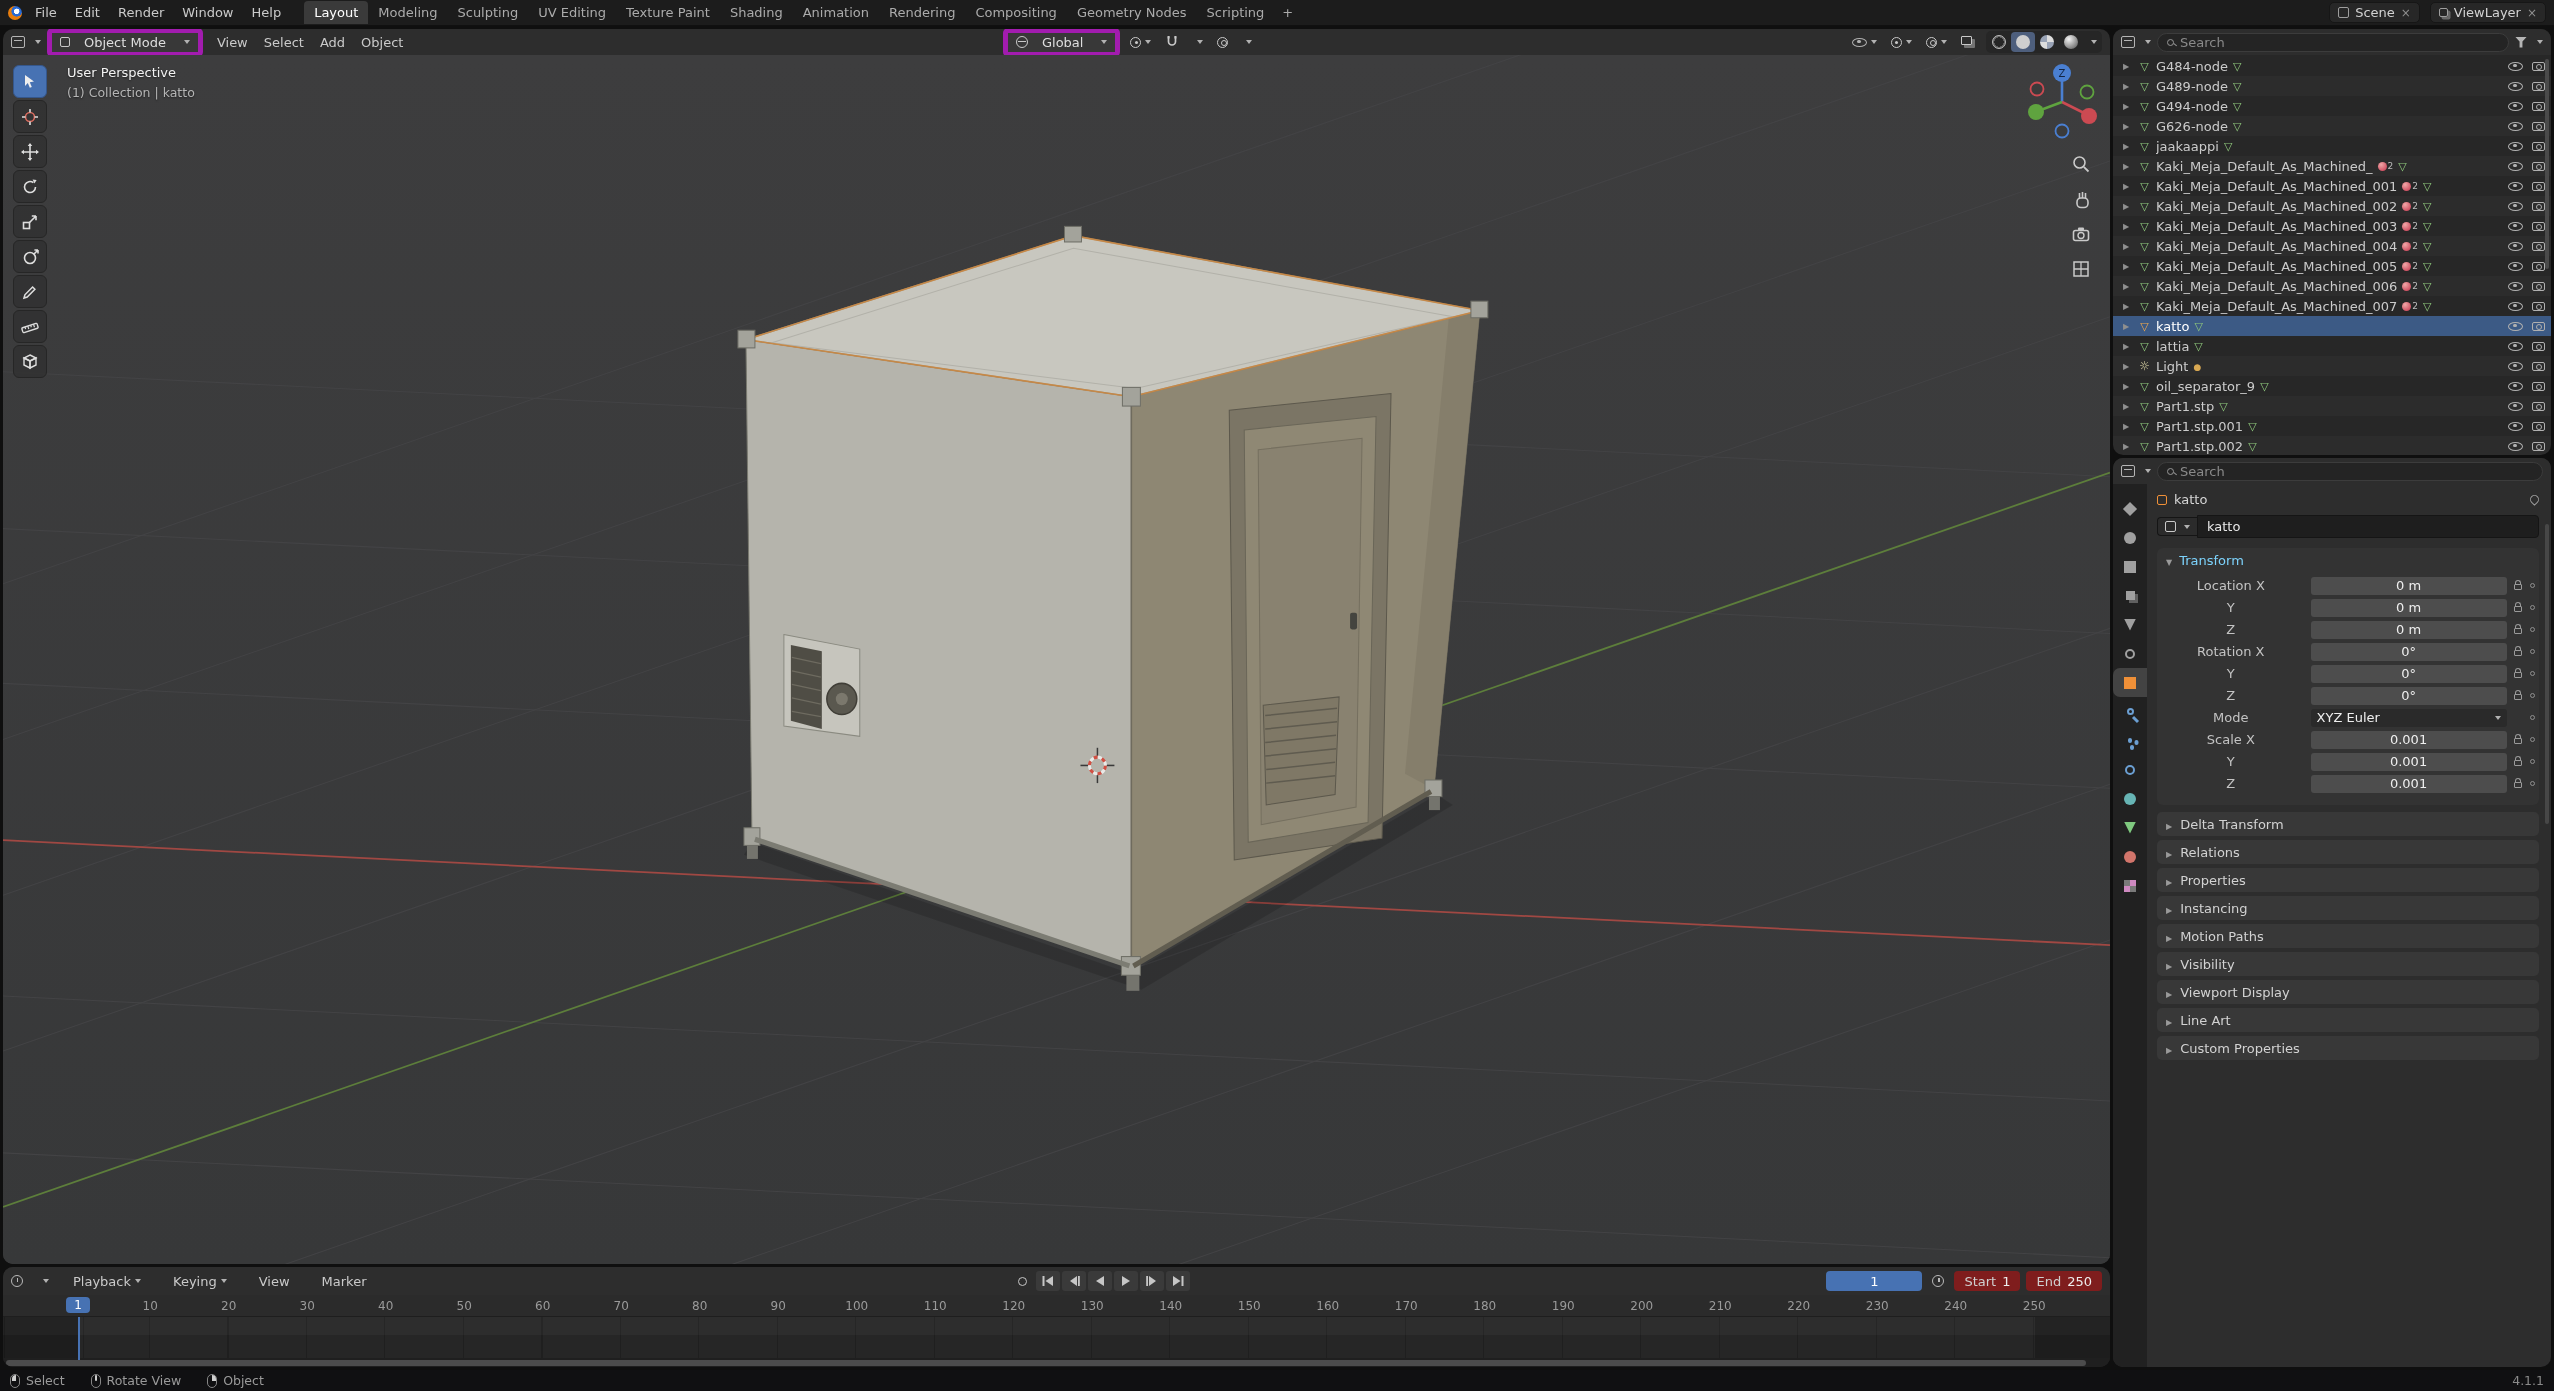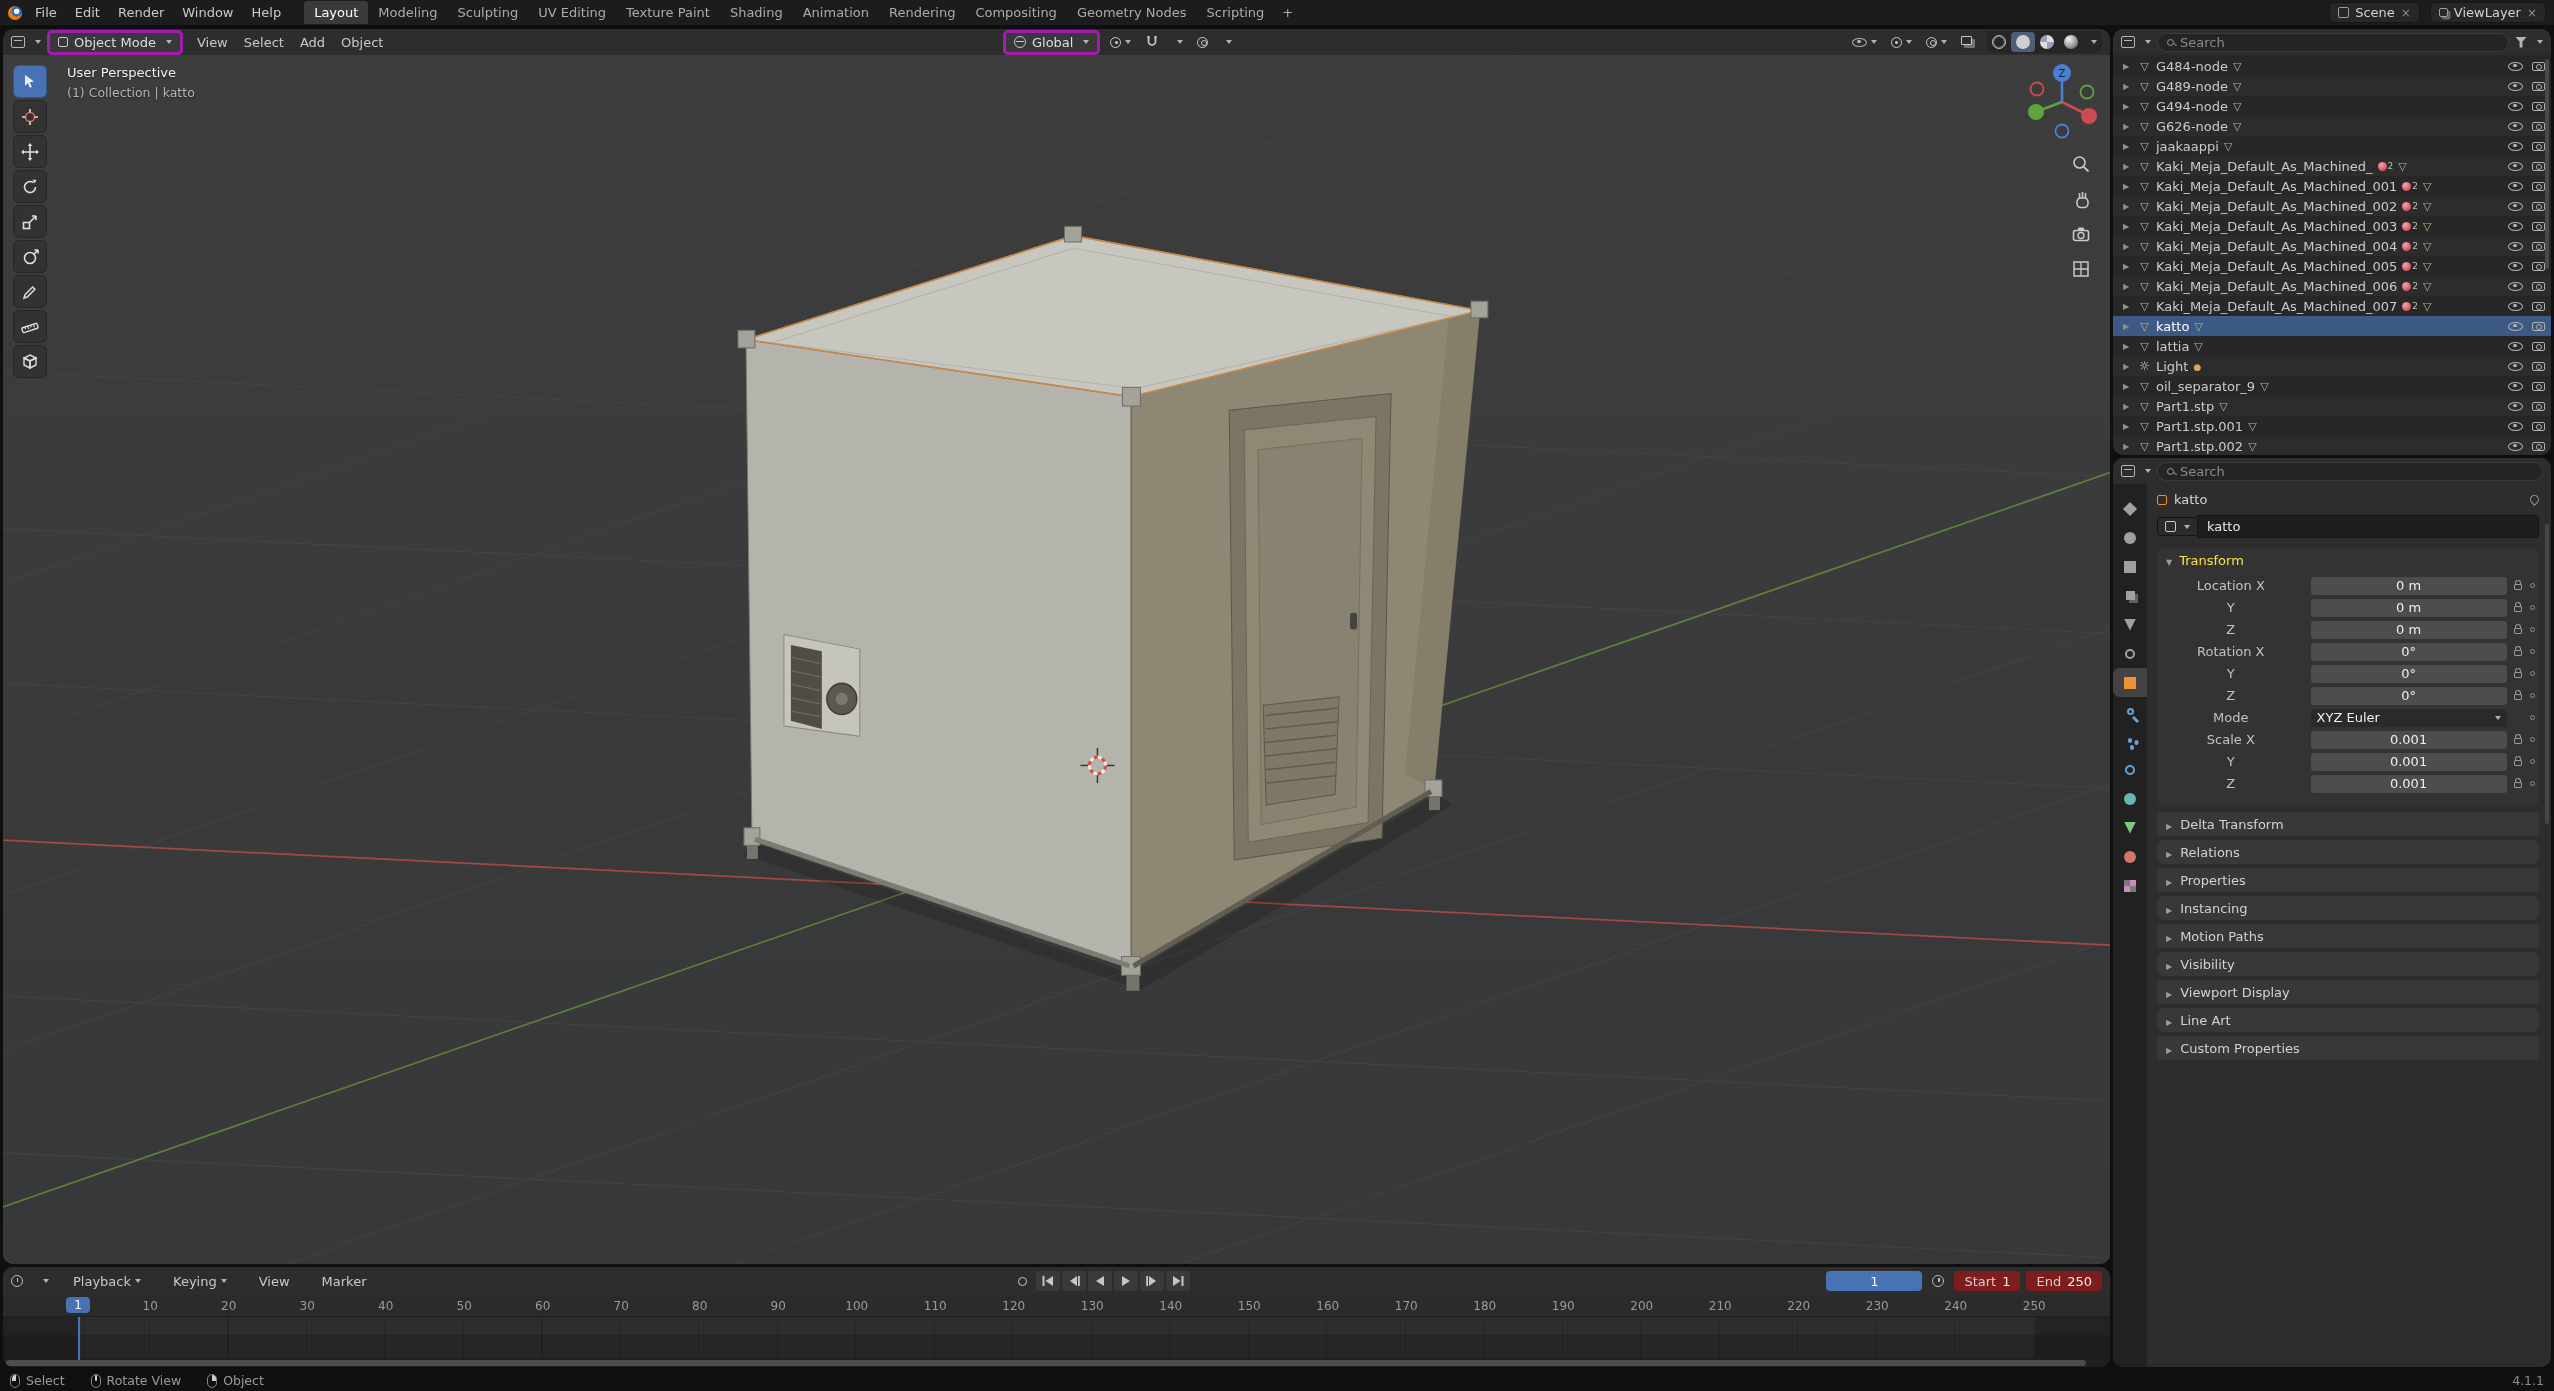--- a/index.html
+++ b/index.html
@@ -37,21 +37,21 @@
   .main { flex:1; display:flex; gap:3px; padding:3px; background:#0f0f0f; min-height:0; }
   .left-col { flex:1; display:flex; flex-direction:column; gap:3px; min-width:0; }
   .right-col { width:438px; display:flex; flex-direction:column; gap:3px; flex:0 0 auto; }
 
   .viewport-area { flex:1; display:flex; flex-direction:column; border-radius:10px; overflow:hidden; min-height:0; }
   .vp-header { height:26px; background:#2d2d2d; display:flex; align-items:center; padding:0 8px; gap:6px; flex:0 0 auto; }
   .hmenus { display:flex; }
   .vp-header .menu-item { padding:3px 8px; }
   .ed-icon { width:14px; height:12px; border:1.4px solid #b5b5b5; border-radius:2px; position:relative; flex:0 0 auto; }
   .ed-icon::after { content:""; position:absolute; left:2px; right:2px; top:3px; border-top:1.4px solid #b5b5b5; }
-  .dropdown { display:flex; align-items:center; gap:6px; background:#383838; border:3px solid #a21caf; border-radius:5px; padding:2px 8px; color:#dedede; white-space:nowrap; }
+  .dropdown { display:flex; align-items:center; gap:14px; background:#383838; border:5px solid #a21caf; border-radius:5px; padding:2px 8px; color:#dedede; white-space:nowrap; }
   .mode-icon { width:10px; height:10px; border:1.4px solid #c9c9c9; border-radius:2px; }
   .spacer { flex:1; }
   .icon-btn { display:flex; align-items:center; justify-content:center; padding:2px 4px; border-radius:4px; color:#c9c9c9; }
   .globe-icon { width:12px; height:12px; border:1.4px solid #c9c9c9; border-radius:50%; position:relative; }
   .globe-icon::after { content:""; position:absolute; left:1px; right:1px; top:4px; border-top:1.2px solid #c9c9c9; }
   .pivot-icon { width:11px; height:11px; border:1.4px solid #c9c9c9; border-radius:50%; position:relative; }
   .pivot-icon::after { content:""; position:absolute; left:3.2px; top:3.2px; width:3px; height:3px; border-radius:50%; background:#c9c9c9; }
   .prop-edit-icon { width:11px; height:11px; border:1.4px solid #c9c9c9; border-radius:50%; position:relative; }
   .prop-edit-icon::after { content:""; position:absolute; left:2.6px; top:2.6px; width:4px; height:4px; border-radius:50%; border:1.2px solid #c9c9c9; }
   .xray-icon { width:11px; height:9px; border:1.3px solid #c9c9c9; border-radius:1px; box-shadow:3px 3px 0 rgba(201,201,201,.45); margin:0 4px 3px 0; }
@@ -169,21 +169,21 @@
   .shp-checker .ptab-icon { background:conic-gradient(var(--c) 0 25%, #7a7a7a 0 50%, var(--c) 0 75%, #7a7a7a 0); }
   .props-content { flex:1; padding:8px 12px 8px 10px; overflow:hidden; min-width:0; }
   .breadcrumb { display:flex; align-items:center; gap:7px; margin-bottom:8px; color:#d5d5d5; }
   .bc-obj-icon { width:10px; height:10px; border:1.5px solid #ef9038; border-radius:2px; }
   .pin-icon { margin-left:auto; width:9px; height:9px; border:1.4px solid #9a9a9a; border-radius:50% 50% 50% 0; transform:rotate(-45deg); }
   .name-row { display:flex; align-items:center; margin-bottom:10px; }
   .name-prefix { display:flex; align-items:center; gap:4px; background:#2b2b2b; border:1px solid #151515; border-right:none; border-radius:4px 0 0 4px; padding:3px 7px; }
   .name-prefix .mini-icon { border-color:#c9c9c9; }
   .name-input { flex:1; background:#1e1e1e; border:1px solid #151515; border-radius:0 4px 4px 0; padding:3px 9px; color:#e8e8e8; }
   .panel { background:#333333; border-radius:6px; margin-bottom:7px; }
-  .panel-title { display:flex; align-items:center; gap:7px; height:24px; padding:0 9px; color:#fde047; }
+  .panel-title { display:flex; align-items:center; gap:7px; height:24px; padding:0 9px; color:#7dd3fc; }
   .c-down::before { content:"▼"; font-size:8px; color:#9a9a9a; }
   .c-right::before { content:"▶"; font-size:8px; color:#9a9a9a; }
   .panel-rows { padding:2px 4px 10px 4px; }
   .prop-row { display:flex; align-items:center; height:21px; margin:1px 0; }
   .prop-label { flex:0 0 40%; text-align:center; padding-right:10px; color:#c3c3c3; white-space:nowrap; overflow:hidden; }
   .prop-field { flex:1; background:#4d4d4d; border-radius:3px; text-align:center; color:#efefef; padding:1.5px 6px; }
   .prop-field.select { background:#2a2a2a; display:flex; align-items:center; justify-content:space-between; text-align:left; }
   .lock { width:8px; height:6px; border:1.2px solid #9a9a9a; border-radius:1px; position:relative; margin:2px 0 0 7px; flex:0 0 auto; }
   .lock::before { content:""; position:absolute; left:0px; top:-4.6px; width:4px; height:4px; border:1.2px solid #9a9a9a; border-bottom:none; border-radius:3px 3px 0 0; }
   .anim-dot { width:5.5px; height:5.5px; border:1.3px solid #8e8e8e; border-radius:50%; margin-left:8px; flex:0 0 auto; }

